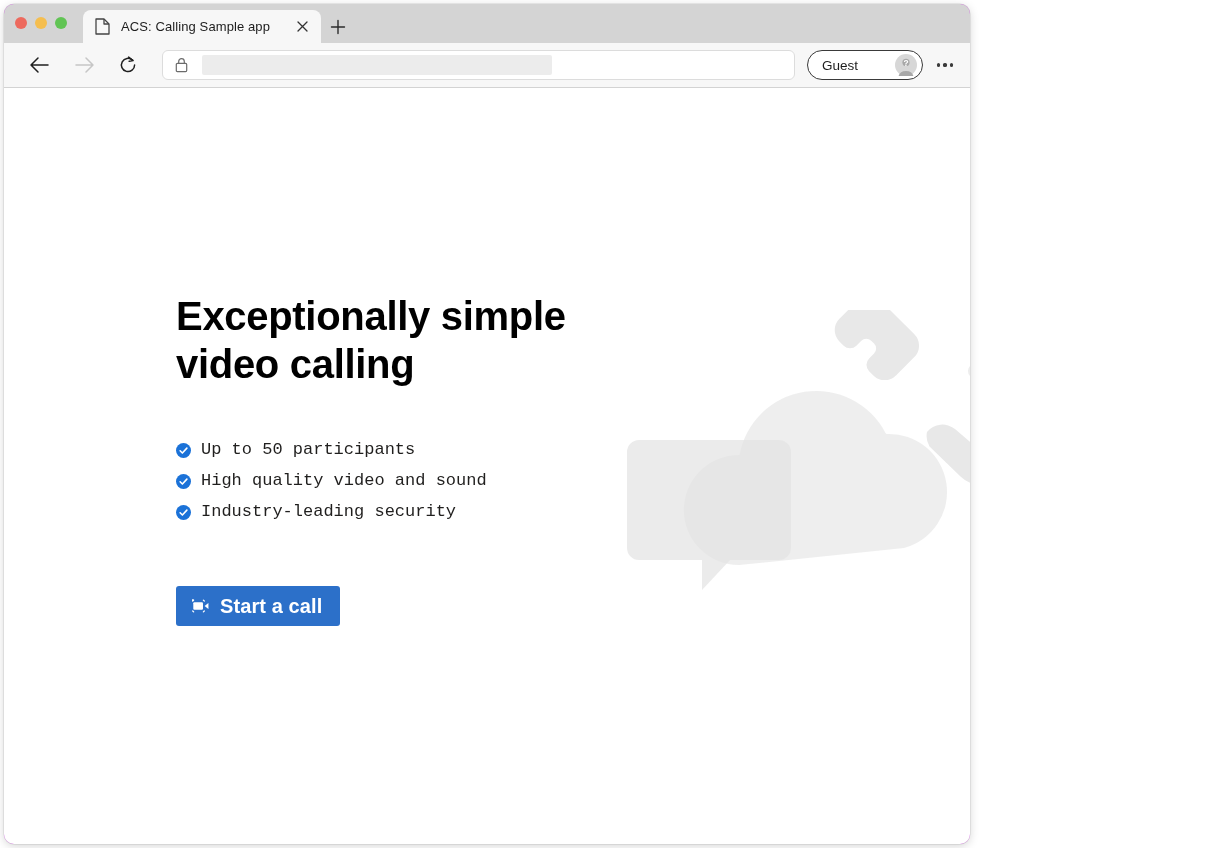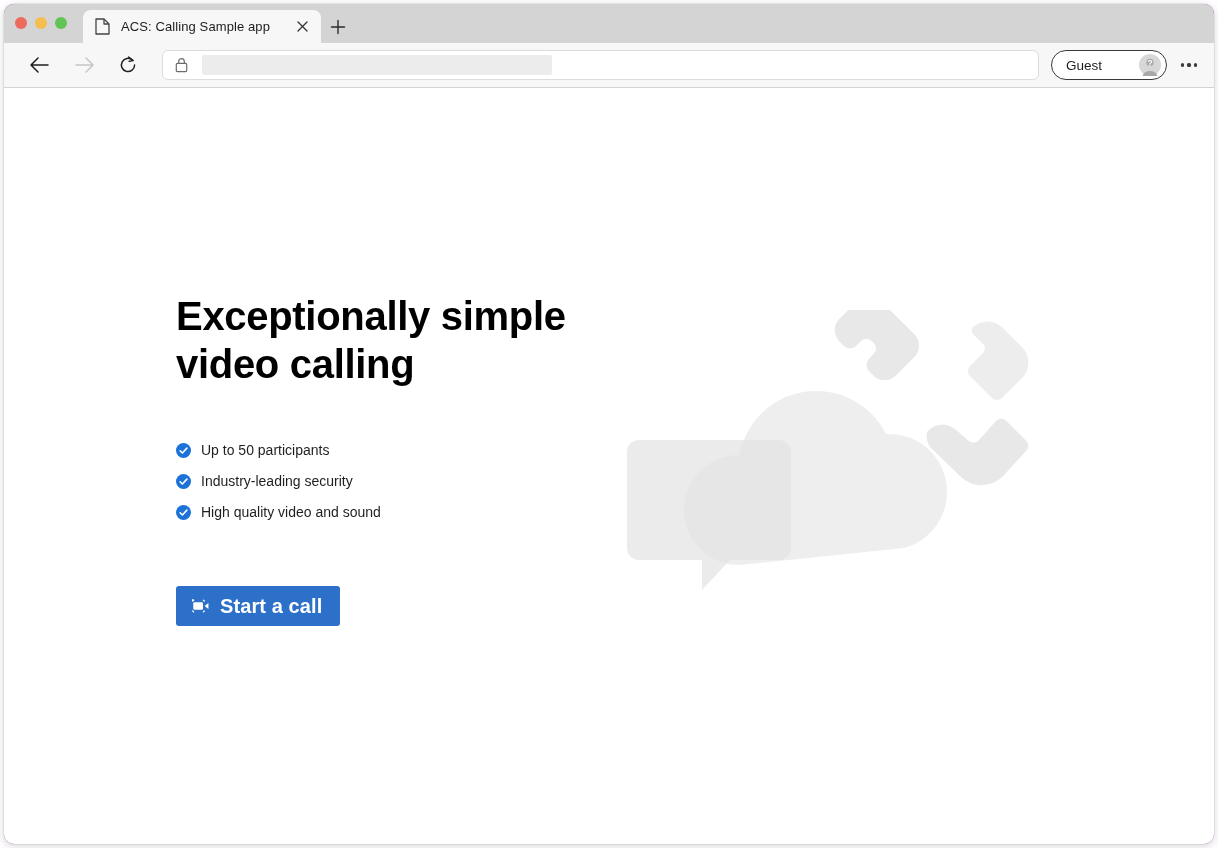--- a/index.html
+++ b/index.html
@@ -18,21 +18,21 @@
     width: 1218px;
     height: 848px;
     background: #ffffff;
   }
 
   
   .browser-window {
     position: absolute;
     left: 4px;
     top: 4px;
-    width: 1210px;
+    width: 966px;
     height: 840px;
     border-radius: 10px;
     background: #d946ef;
     box-shadow: 0 2px 10px rgba(0,0,0,0.17), 0 0 0 0.5px rgba(0,0,0,0.13);
     overflow: hidden;
     display: flex;
     flex-direction: column;
   }
 
   
@@ -240,23 +240,24 @@
     height: 18px;
   }
   .check-icon {
     width: 15px;
     height: 15px;
     flex: 0 0 auto;
     margin-right: 10px;
     display: block;
   }
   .feature-text {
-    font-size: 14px;
+    font-size: 17px;
     color: #201f1e;
     line-height: 18px;
+    font-family: Liberation Mono, monospace;
   }
 
   .start-call-btn {
     margin-top: 52px;
     display: inline-flex;
     align-items: center;
     background: #2c70c9;
     border: none;
     border-radius: 3px;
     height: 40px;
@@ -380,28 +381,28 @@
               <circle cx="8" cy="8" r="8" fill="#1b72d8"></circle>
               <path d="M4.4 8.3 L6.8 10.7 L11.6 5.5" fill="none" stroke="#ffffff" stroke-width="1.7" stroke-linecap="round" stroke-linejoin="round"></path>
             </svg>
             <span class="feature-text">Up to 50 participants</span>
           </li>
           <li class="feature-item">
             <svg class="check-icon" viewBox="0 0 16 16">
               <circle cx="8" cy="8" r="8" fill="#1b72d8"></circle>
               <path d="M4.4 8.3 L6.8 10.7 L11.6 5.5" fill="none" stroke="#ffffff" stroke-width="1.7" stroke-linecap="round" stroke-linejoin="round"></path>
             </svg>
-            <span class="feature-text">Industry-leading security</span>
+            <span class="feature-text">High quality video and sound</span>
           </li>
           <li class="feature-item">
             <svg class="check-icon" viewBox="0 0 16 16">
               <circle cx="8" cy="8" r="8" fill="#1b72d8"></circle>
               <path d="M4.4 8.3 L6.8 10.7 L11.6 5.5" fill="none" stroke="#ffffff" stroke-width="1.7" stroke-linecap="round" stroke-linejoin="round"></path>
             </svg>
-            <span class="feature-text">High quality video and sound</span>
+            <span class="feature-text">Industry-leading security</span>
           </li>
         </ul>
 
         <button class="start-call-btn">
           <svg class="btn-video-icon" viewBox="0 0 20 15">
             <rect x="1.2" y="3.4" width="10.4" height="8.2" rx="1.2" fill="#ffffff"></rect>
             <path d="M13.3 7.5 L17.4 4.4 V10.6 Z" fill="#ffffff"></path>
             <path d="M0.9 1.4 L0.9 0.4 M0.4 1.9 L0.4 0.9" stroke="#ffffff" stroke-width="1" stroke-linecap="round"></path>
             <path d="M1.6 1.2 L0.6 2.2 M12.0 1.2 L13.0 2.2 M1.6 13.8 L0.6 12.8 M12.0 13.8 L13.0 12.8" stroke="#ffffff" stroke-width="1.3" stroke-linecap="round"></path>
           </svg>

